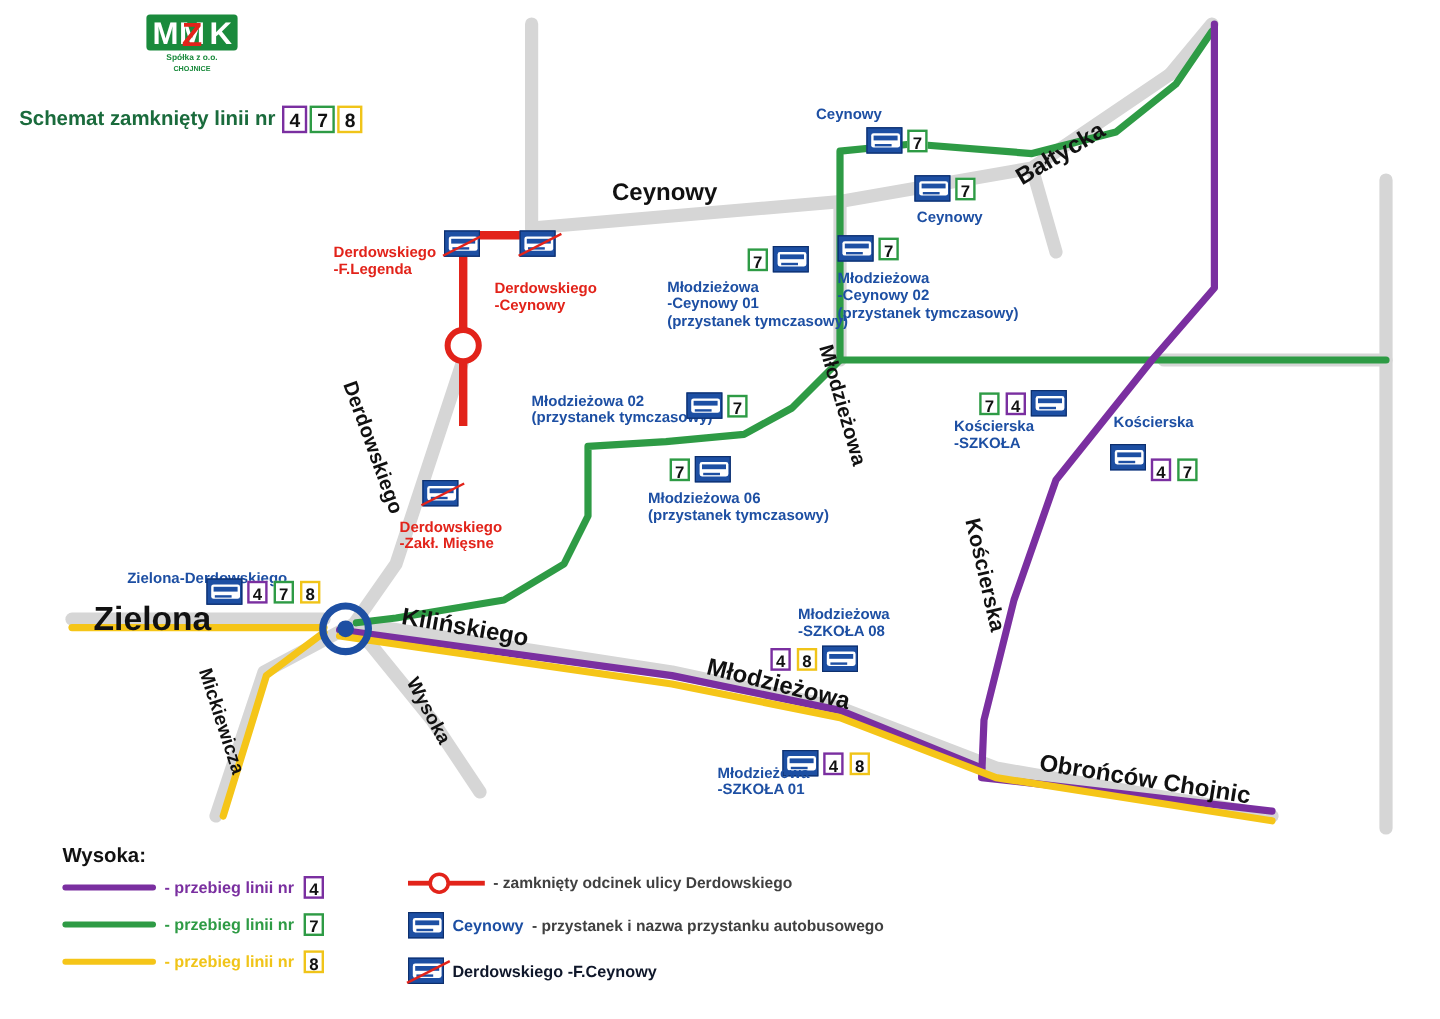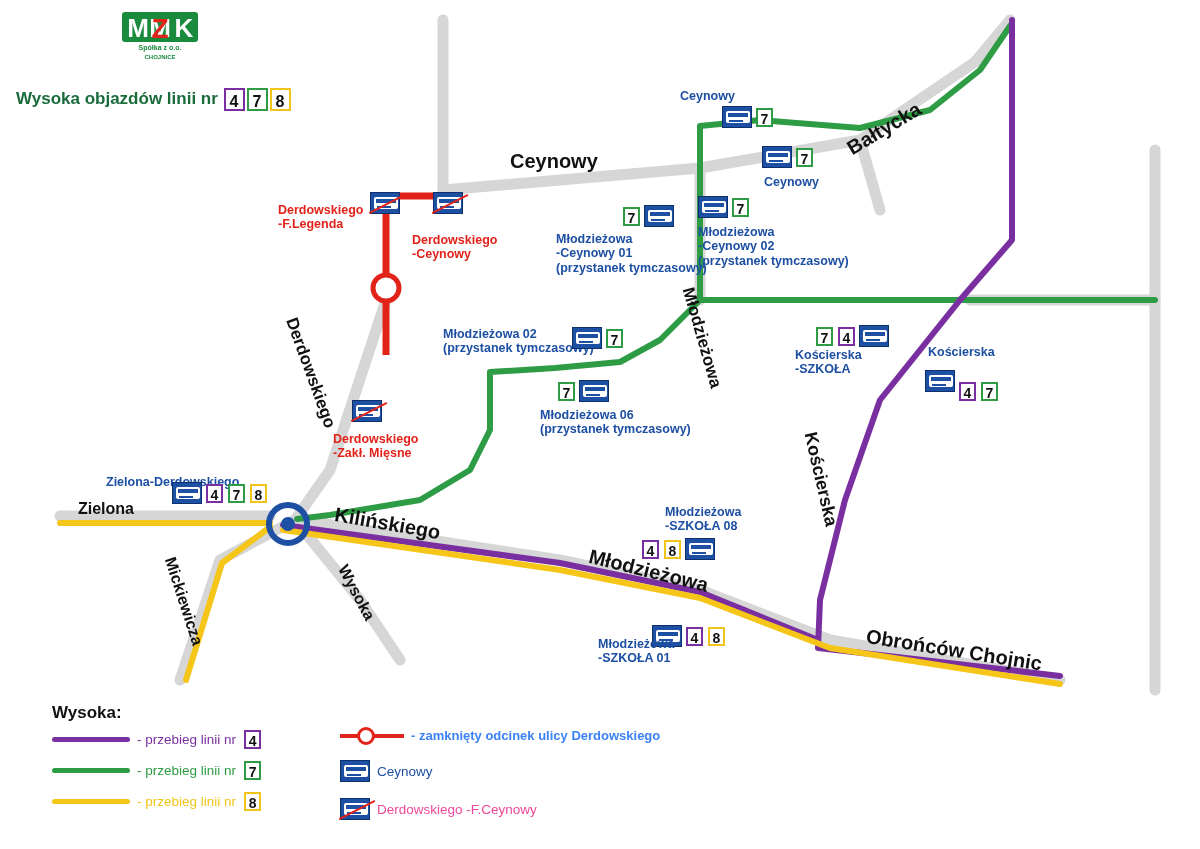--- a/index.html
+++ b/index.html
@@ -158,27 +158,27 @@
     font-size: 17px;
     color: #111;
   }
   .legend-row {
     display: flex;
     align-items: center;
     gap: 7px;
     white-space: nowrap;
   }
   .legend-text {
-    font-weight: normal;
+    font-weight: bold;
     font-size: 13.5px;
   }
   .legend-desc {
     font-size: 13px;
     font-weight: bold;
-    color: #3b82f6;
+    color: #404040;
   }
   .swatch {
     width: 78px;
     height: 5px;
     border-radius: 3px;
   }
   .closed-mark {
     width: 64px;
     height: 20px;
     position: relative;
@@ -260,29 +260,29 @@
       <text x="30" y="29" text-anchor="middle" font-family="Liberation Sans, sans-serif" font-size="26" font-weight="bold" fill="#ffffff">M</text>
       <text x="52" y="30" text-anchor="middle" font-family="Liberation Sans, sans-serif" font-size="28" font-weight="bold" fill="#e2231a">Z</text>
       <text x="76" y="29" text-anchor="middle" font-family="Liberation Sans, sans-serif" font-size="26" font-weight="bold" fill="#ffffff">K</text>
       <text x="52" y="42" text-anchor="middle" font-family="Liberation Sans, sans-serif" font-size="7" font-weight="bold" fill="#1a8a3c">Spółka z o.o.</text>
       <text x="52" y="51" text-anchor="middle" font-family="Liberation Sans, sans-serif" font-size="6" font-weight="bold" fill="#1a8a3c">CHOJNICE</text>
     </svg>
   </div>
 
 
   <div class="abs" id="subtitle">
-    <span>Wysoka objazdów linii nr</span>
+    <span>Schemat zamknięty linii nr</span>
     <span class="chip c4 big">4</span><span class="chip c7 big">7</span><span class="chip c8 big">8</span>
   </div>
 
   <div class="abs street" style="left:510px; top:150px; font-size:20px;">Ceynowy</div>
   <div class="abs street" style="left:843px; top:140px; font-size:20px; transform:rotate(-31deg); transform-origin:left top;">Bałtycka</div>
   <div class="abs street" style="left:697px; top:285px; font-size:17px; transform:rotate(74deg); transform-origin:left top;">Młodzieżowa</div>
   <div class="abs street" style="left:300px; top:315px; font-size:17px; transform:rotate(70deg); transform-origin:left top;">Derdowskiego</div>
-  <div class="abs street" style="left:78px; top:500px; font-size:16px;">Zielona</div>
+  <div class="abs street" style="left:78px; top:500px; font-size:28px;">Zielona</div>
   <div class="abs street" style="left:337px; top:503px; font-size:20px; transform:rotate(10deg); transform-origin:left top;">Kilińskiego</div>
   <div class="abs street" style="left:178px; top:555px; font-size:16px; transform:rotate(72deg); transform-origin:left top;">Mickiewicza</div>
   <div class="abs street" style="left:350px; top:562px; font-size:16px; transform:rotate(62deg); transform-origin:left top;">Wysoka</div>
   <div class="abs street" style="left:592px; top:545px; font-size:20px; transform:rotate(14deg); transform-origin:left top;">Młodzieżowa</div>
   <div class="abs street" style="left:820px; top:430px; font-size:18px; transform:rotate(77deg); transform-origin:left top;">Kościerska</div>
   <div class="abs street" style="left:868px; top:625px; font-size:20px; transform:rotate(9deg); transform-origin:left top;">Obrońców Chojnic</div>
 
   <div class="abs" style="left:680px; top:86px;">
     <span class="stoplabel">Ceynowy</span>
   </div>
@@ -464,22 +464,23 @@
         <span class="ring"></span>
     </span>
     <span class="legend-desc">- zamknięty odcinek ulicy Derdowskiego</span>
   </div>
 
   <div class="abs legend-row" style="left:340px; top:760px;">
     <span class="busicon">
         <span class="body"></span>
       </span>
     <span class="legend-text" style="color:#1d4fa3;">Ceynowy</span>
+    <span class="legend-desc">- przystanek i nazwa przystanku autobusowego</span>
   </div>
 
   <div class="abs legend-row" style="left:340px; top:798px;">
     <span class="busicon crossed">
         <span class="body"></span>
       </span>
-    <span class="legend-text" style="color:#ec4899;">Derdowskiego -F.Ceynowy</span>
+    <span class="legend-text" style="color:#0f172a;">Derdowskiego -F.Ceynowy</span>
   </div>
 
 </div>
 
 </body></html>

